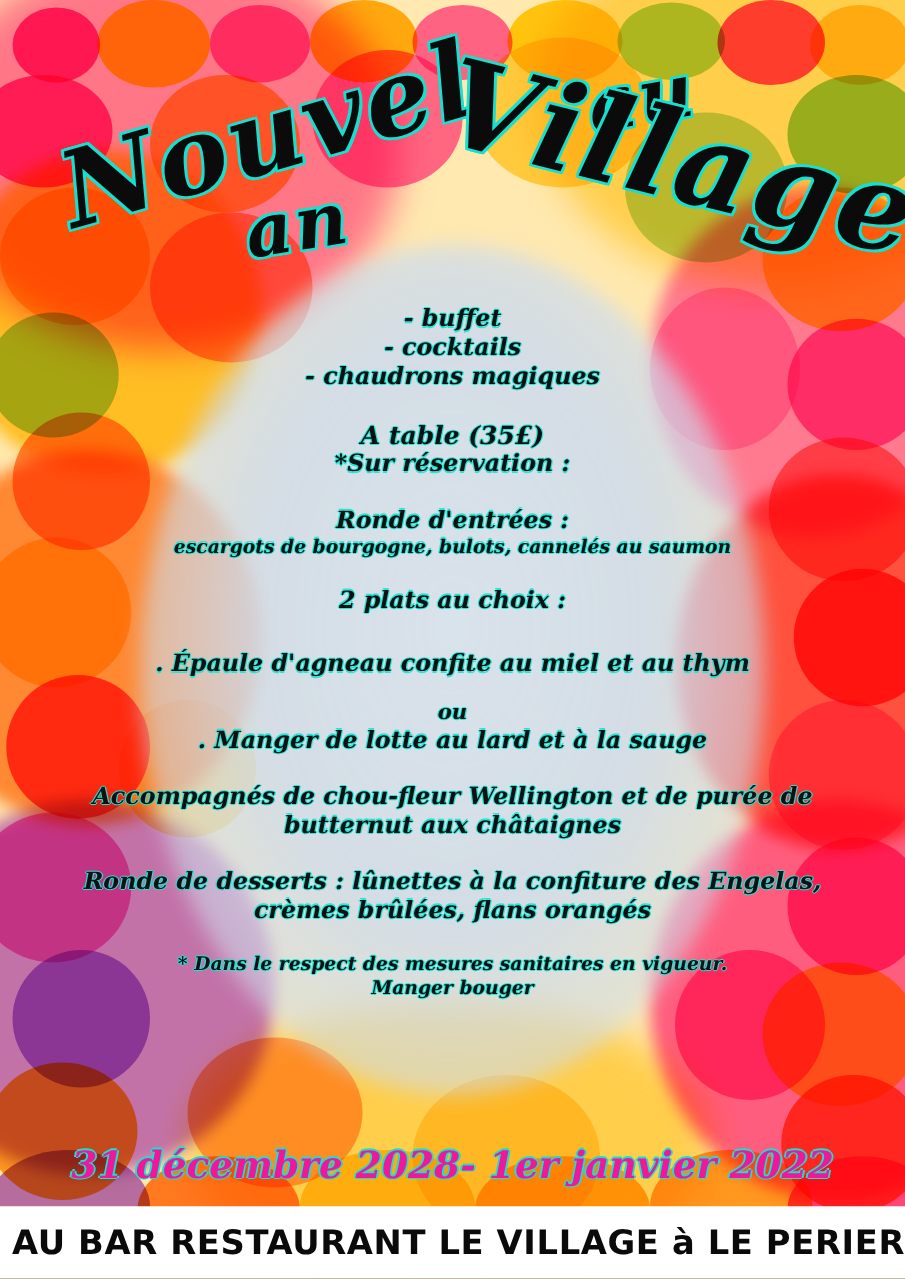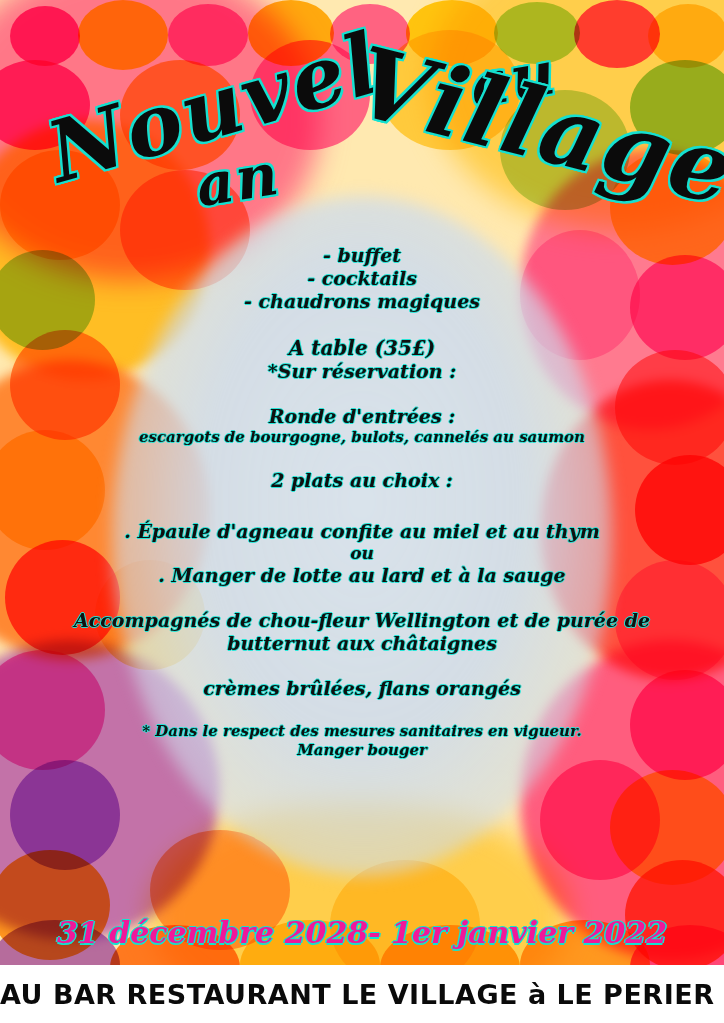--- a/index.html
+++ b/index.html
@@ -112,21 +112,21 @@
        1px 0 0 rgba(30,230,215,0.95),
       -1px 0 0 rgba(30,230,215,0.95),
        0 1px 0 rgba(30,230,215,0.95),
        0 -1px 0 rgba(30,230,215,0.95);
   }
   .block { margin-bottom: 2px; }
   .line { line-height: 1.22; }
   .sz-20 { font-size: 20px; }
   .sz-19 { font-size: 19px; }
   .sz-18 { font-size: 15px; }
-  .sz-17 { font-size: 17px; }
+  .sz-17 { font-size: 17px; margin-top: 17px; }
   .gap-md { height: 20px; }
   .gap-lg { height: 26px; }
 
   
   .date-line {
     position: absolute;
     left: 0;
     top: 915px;
     width: 724px;
     text-align: center;
@@ -143,21 +143,21 @@
   }
   .venue-bar {
     position: absolute;
     left: 0;
     top: 965px;
     width: 724px;
     height: 58px;
     background: #ffffff;
     display: flex;
     align-items: center;
-    justify-content: flex-start;
+    justify-content: flex-end;
   }
   .venue-text {
     font-family: "DejaVu Sans", sans-serif;
     font-weight: bold;
     font-size: 27px;
     letter-spacing: 0.5px;
     color: #0a0a0a;
     white-space: nowrap;
   }
 </style>
@@ -275,20 +275,21 @@
     <div class="gap-md"></div>
 
     <div class="block">
       <div class="line sz-19">Accompagnés de chou-fleur Wellington et de purée de</div>
       <div class="line sz-19">butternut aux châtaignes</div>
     </div>
 
     <div class="gap-md"></div>
 
     <div class="block">
+      <div class="line sz-19">Ronde de desserts : lûnettes à la confiture des  Engelas,</div>
       <div class="line sz-19">crèmes brûlées, flans orangés</div>
     </div>
 
     <div class="gap-md"></div>
 
     <div class="block">
       <div class="line sz-18">* Dans le respect des mesures sanitaires en vigueur.</div>
       <div class="line sz-18">Manger bouger</div>
     </div>
   </div>

